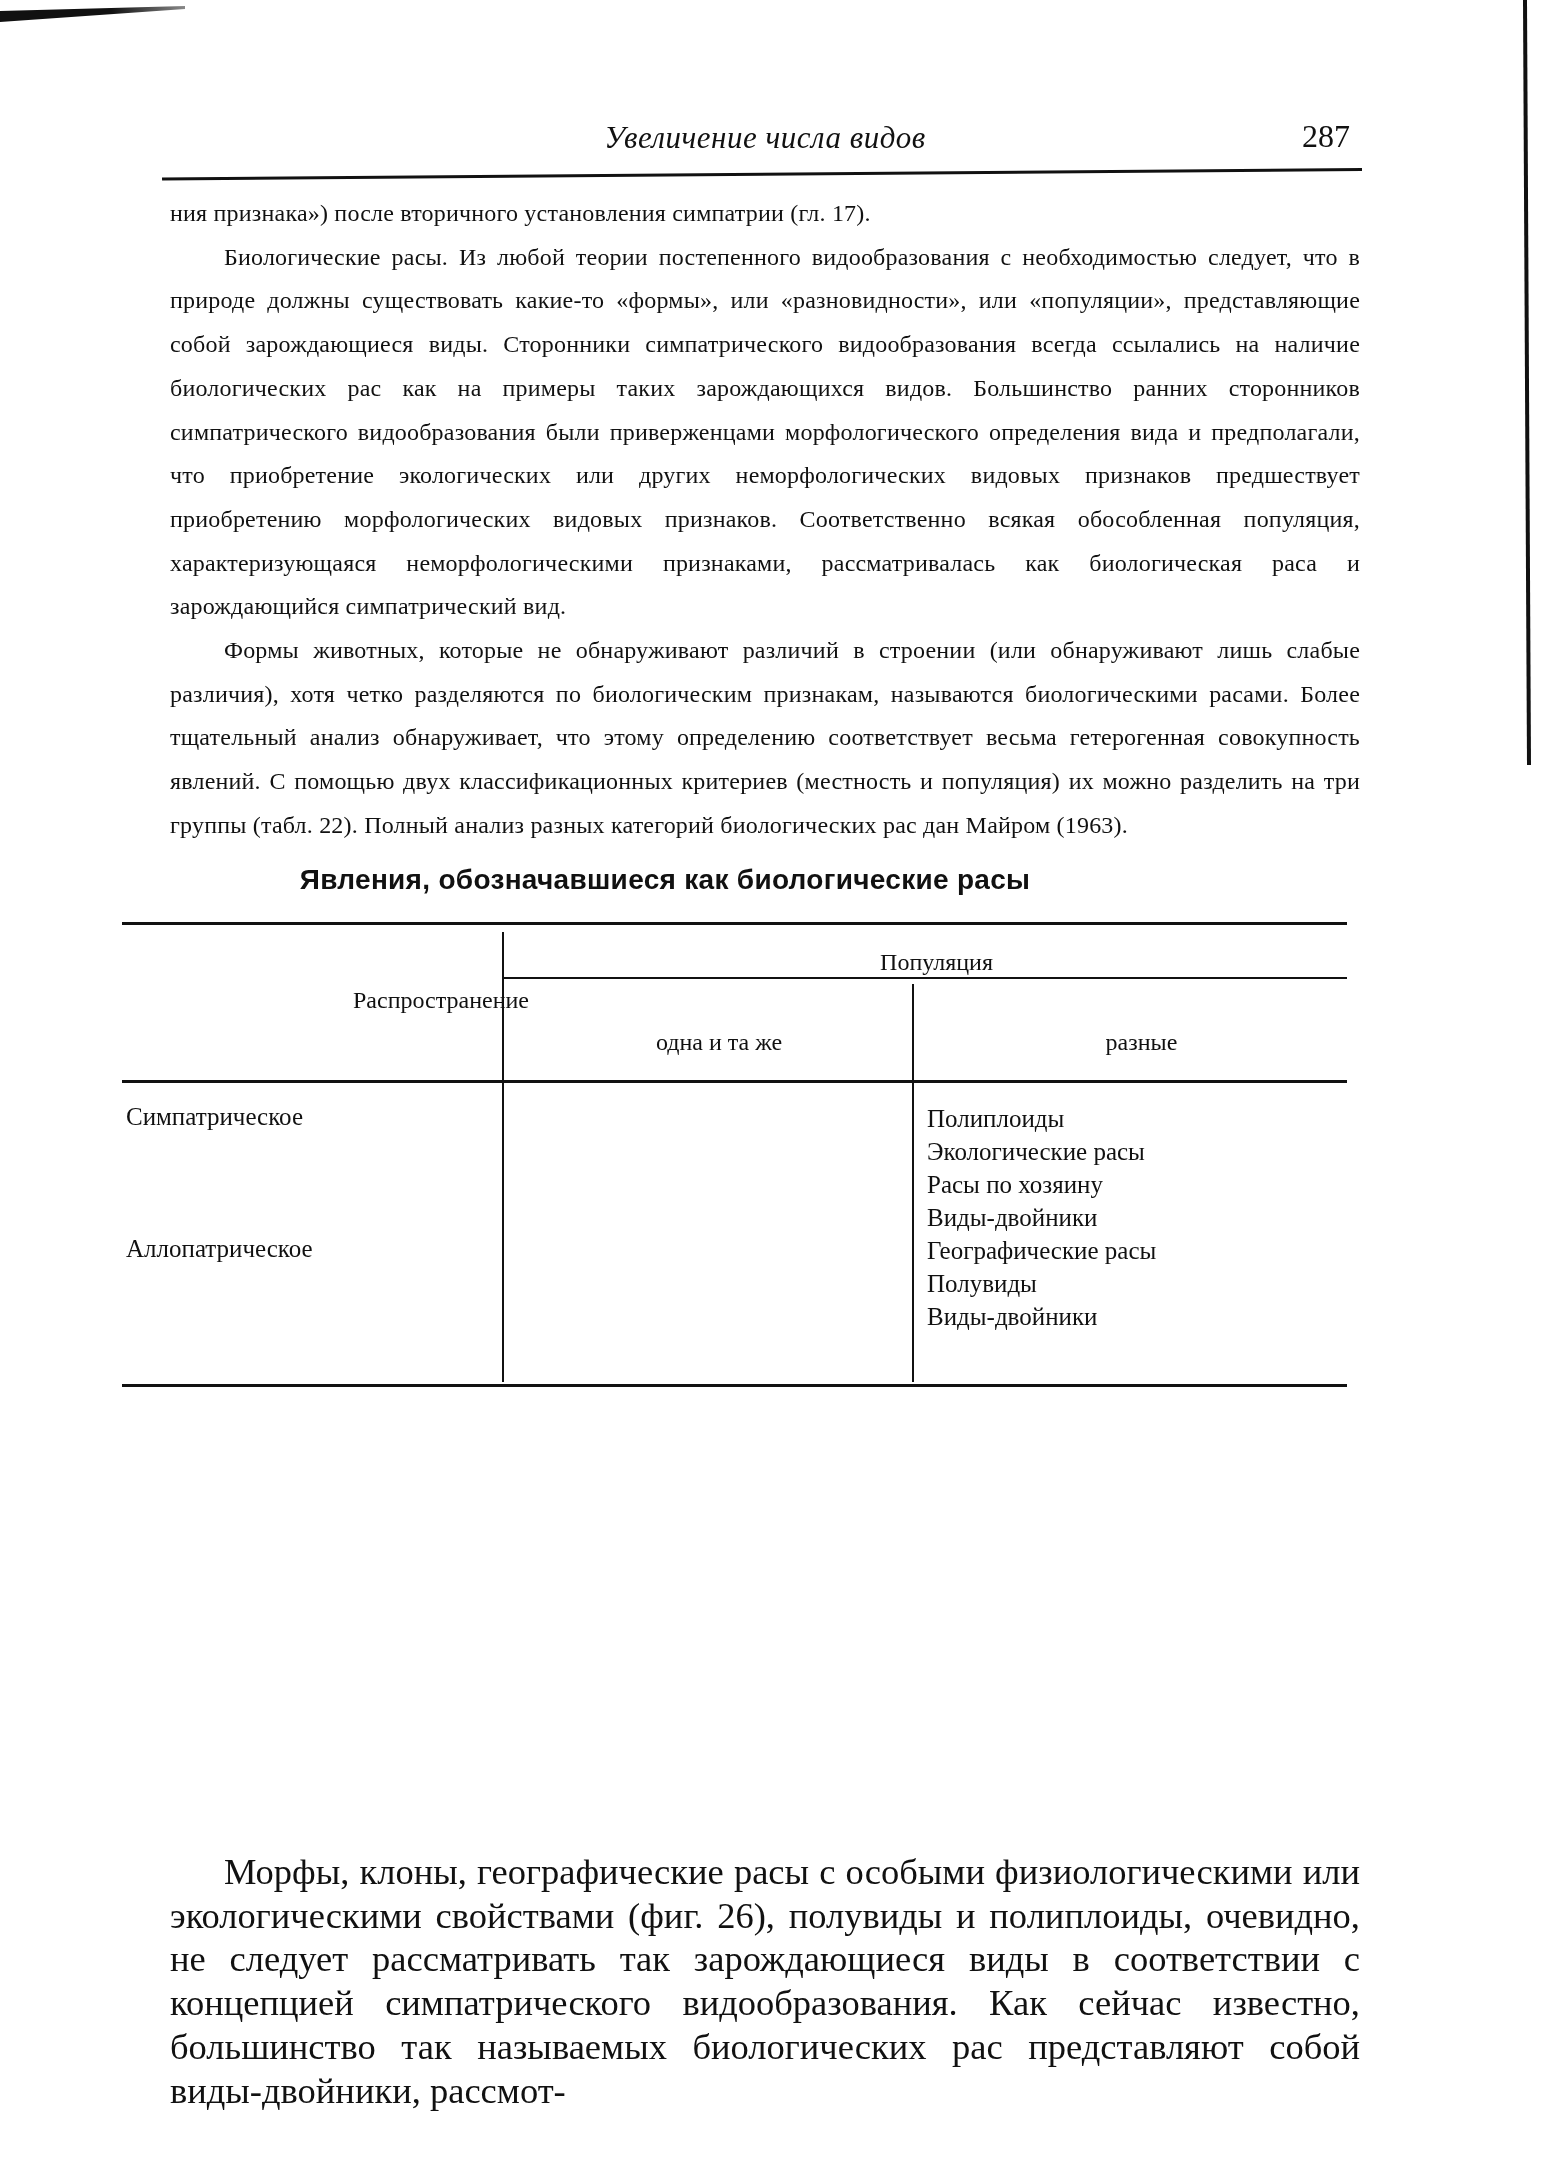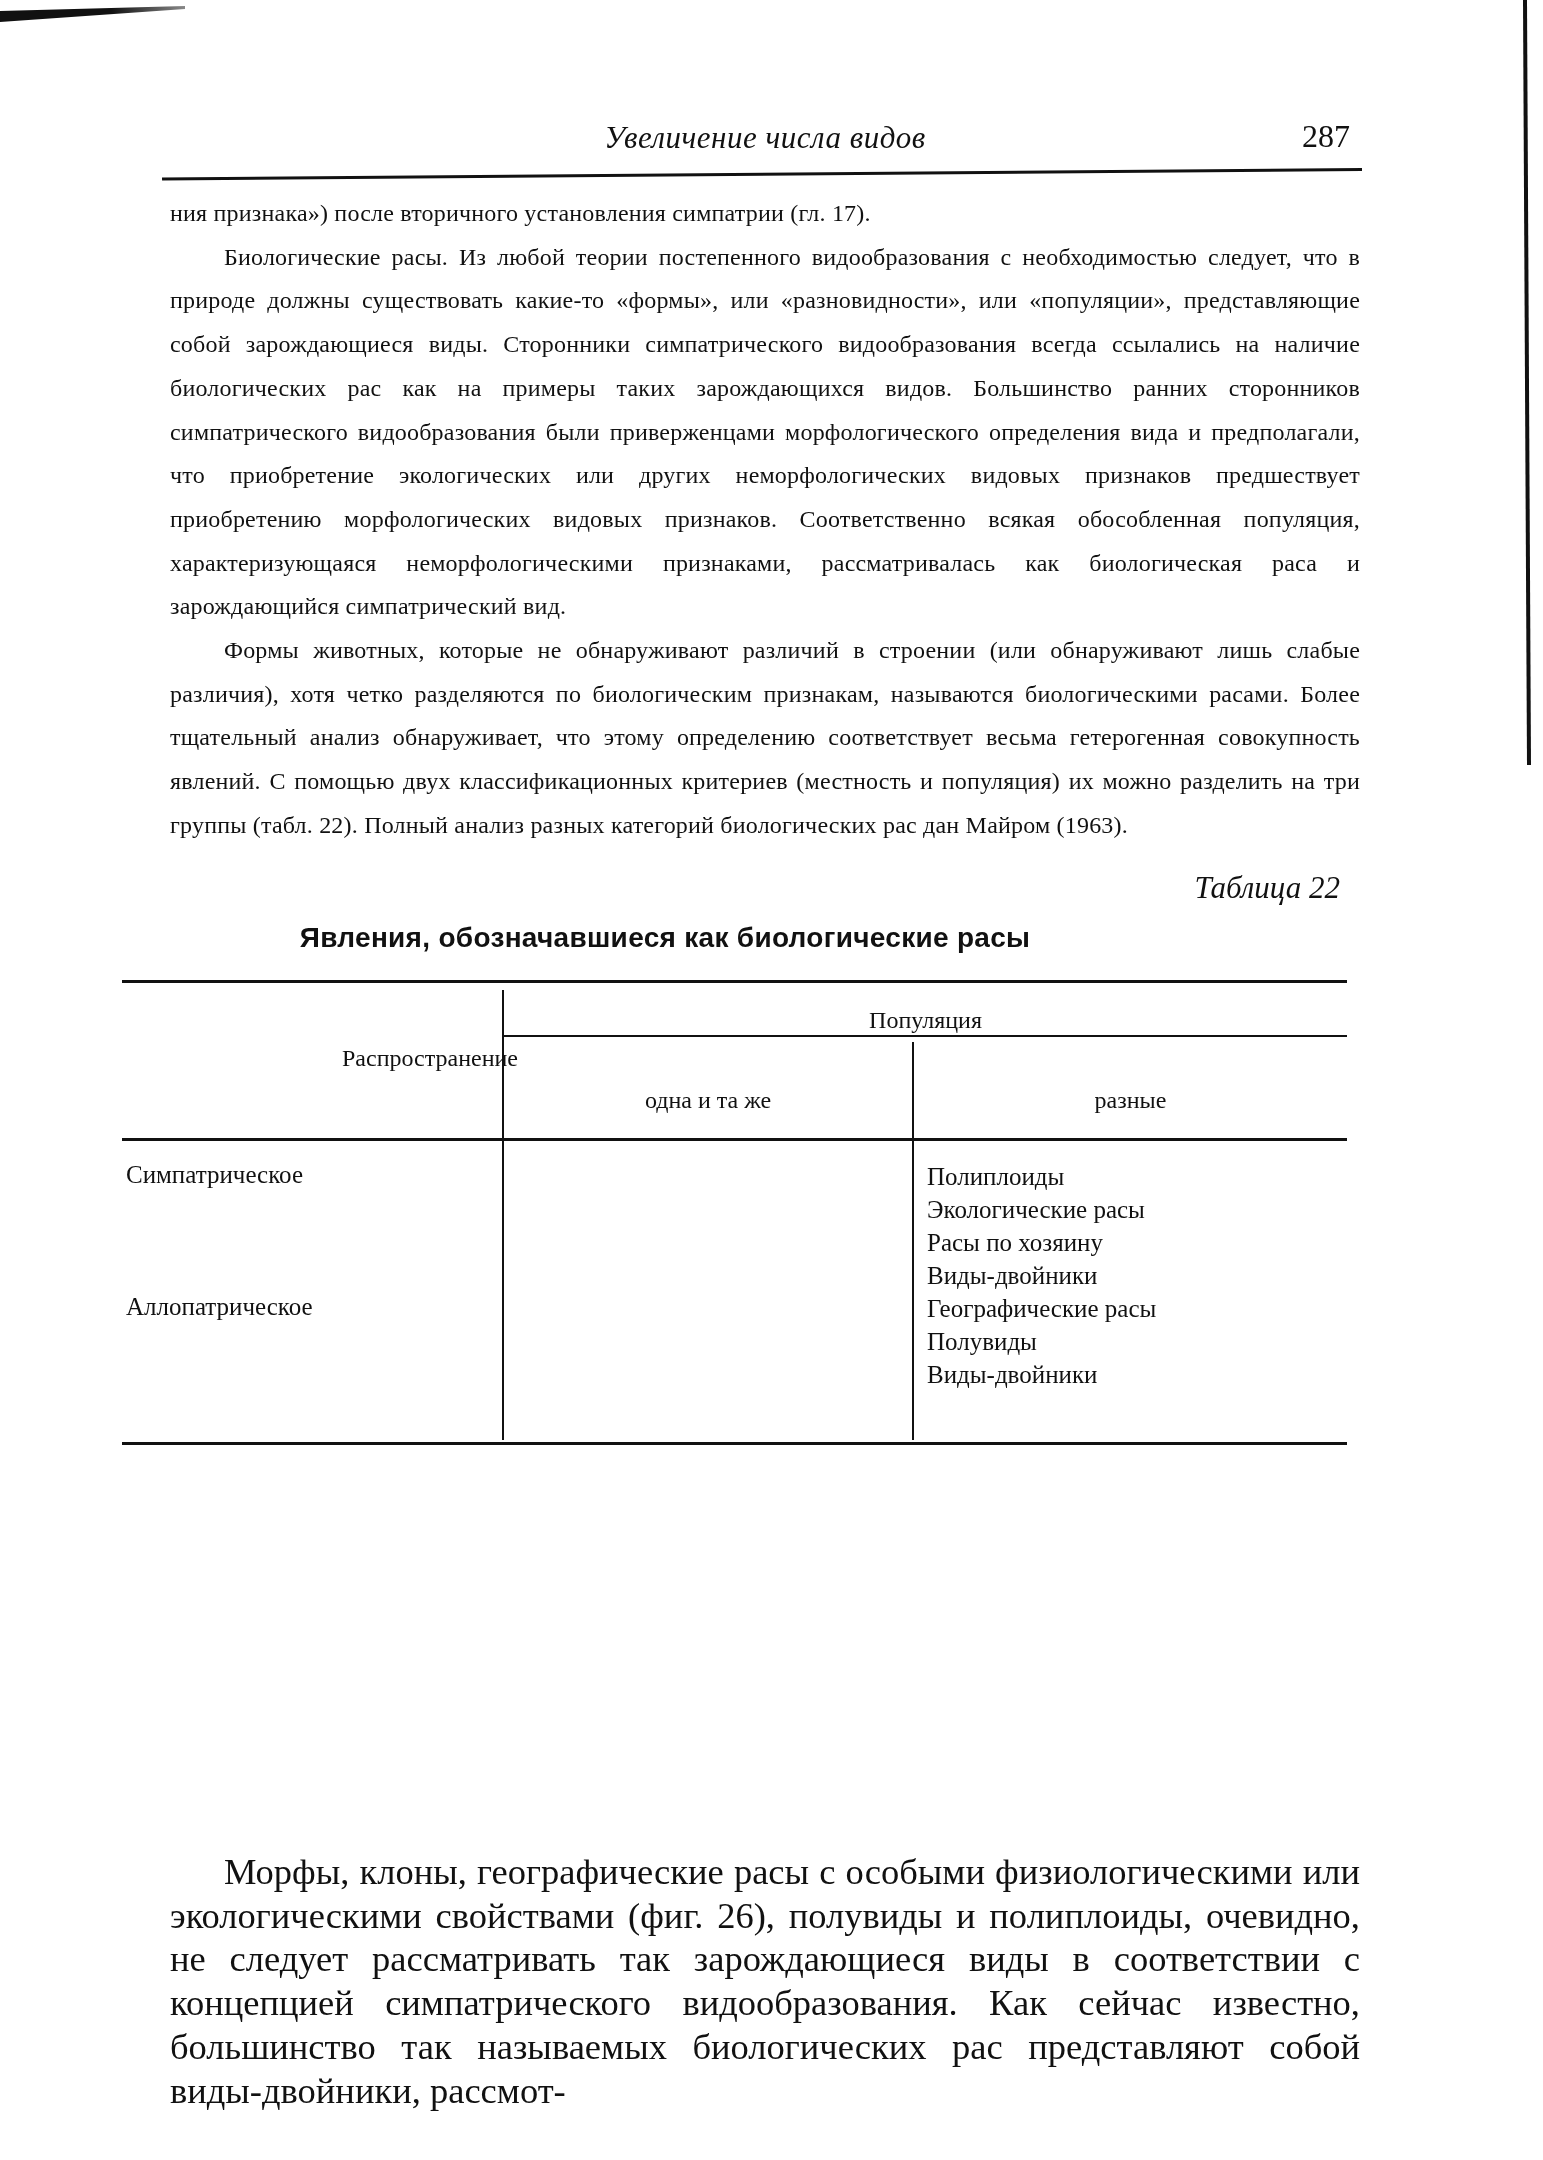--- a/index.html
+++ b/index.html
@@ -54,21 +54,21 @@
       font-family: "Liberation Sans", "DejaVu Sans", sans-serif;
       letter-spacing: 0.3px; padding-right: 200px;
     }
     .table-wrap {
       position: relative; margin-left: -48px; width: 1225px; margin-top: 26px;
       font-size: 25px; line-height: 33px;
     }
     .rule { position: absolute; height: 3px; background: #111; }
     .vline { position: absolute; width: 2px; background: #111; }
     .cell-text { position: absolute; }
-    .tbl-head-text { font-size: 24px; }
+    .tbl-head-text { font-size: 24px; padding-left: 11px; }
     .after-table {
       position: absolute; left: 170px; top: 1850px; width: 1190px;
       font-size: 36.5px; line-height: 43.7px; text-align: justify;
     }
     .after-table p { margin: 0; }
   </style>
 </head>
 <body>
 
 <div class="scan-mark-top"></div>
@@ -80,21 +80,20 @@
     <div class="pageno">287</div>
     <div class="head-rule"></div>
   </div>
 
   <div class="body-text">
     <p><span>ния признака») после вторичного установления симпатрии (гл. 17).</span></p>
     <p class="indent"><span class="it">Биологические расы.</span><span> Из любой теории постепенного видообразования с необходимостью следует, что в природе должны существовать какие-то «формы», или «разновидности», или «популяции», представляющие собой </span><span class="it">зарождающиеся виды.</span><span> Сторонники симпатрического видообразования всегда ссылались на наличие </span><span class="it">биологических рас</span><span> как на примеры таких зарождающихся видов. Большинство ранних сторонников симпатрического видообразования были приверженцами морфологического определения вида и предполагали, что приобретение экологических или других неморфологических видовых признаков предшествует приобретению морфологических видовых признаков. Соответственно всякая обособленная популяция, характеризующаяся неморфологическими признаками, рассматривалась как биологическая раса и зарождающийся симпатрический вид.</span></p>
     <p class="indent"><span class="it">Формы животных, которые не обнаруживают различий в строении (или обнаруживают лишь слабые различия), хотя четко разделяются по биологическим признакам, называются биологическими расами.</span><span> Более тщательный анализ обнаруживает, что этому определению соответствует весьма гетерогенная совокупность явлений. С помощью двух классификационных критериев (местность и популяция) их можно разделить на три группы (табл. 22). Полный анализ разных категорий биологических рас дан Майром (1963).</span></p>
   </div>
 
-  <div class="tbl-label">Таблица 22</div>
   <div class="tbl-caption">Явления, обозначавшиеся как биологические расы</div>
 
   <div class="table-wrap" style="height: 470px;">
     <div class="rule" style="left:0; top:0; width:1225px;"></div>
     <div class="vline" style="left:380px; top:10px; height:450px;"></div>
     <div class="cell-text tbl-head-text" style="left:382px; width:843px; top:24px; text-align:center;">Популяция</div>
     <div class="rule" style="left:382px; top:55px; width:843px; height:2px;"></div>
     <div class="vline" style="left:790px; top:62px; height:398px;"></div>
     <div class="cell-text tbl-head-text" style="left:16px; width:380px; top:62px; text-align:right;">Распространение</div>
     <div class="cell-text tbl-head-text" style="left:792px; width:433px; top:104px; text-align:center;">разные</div>

